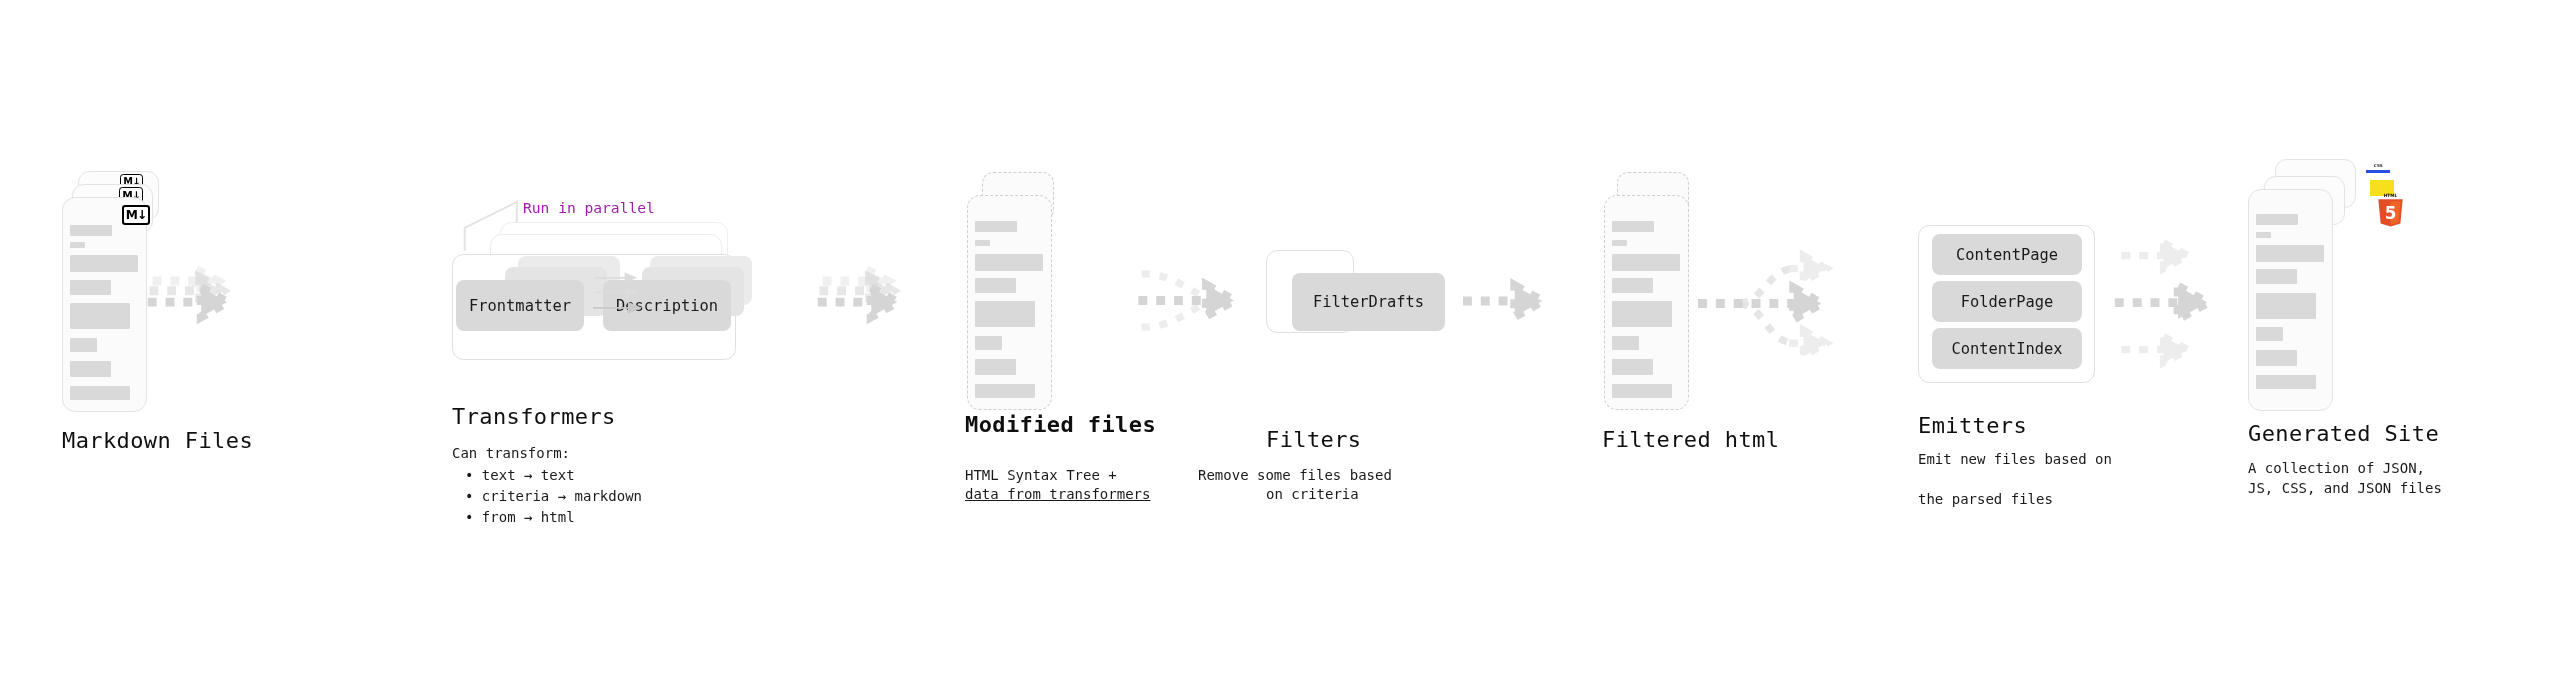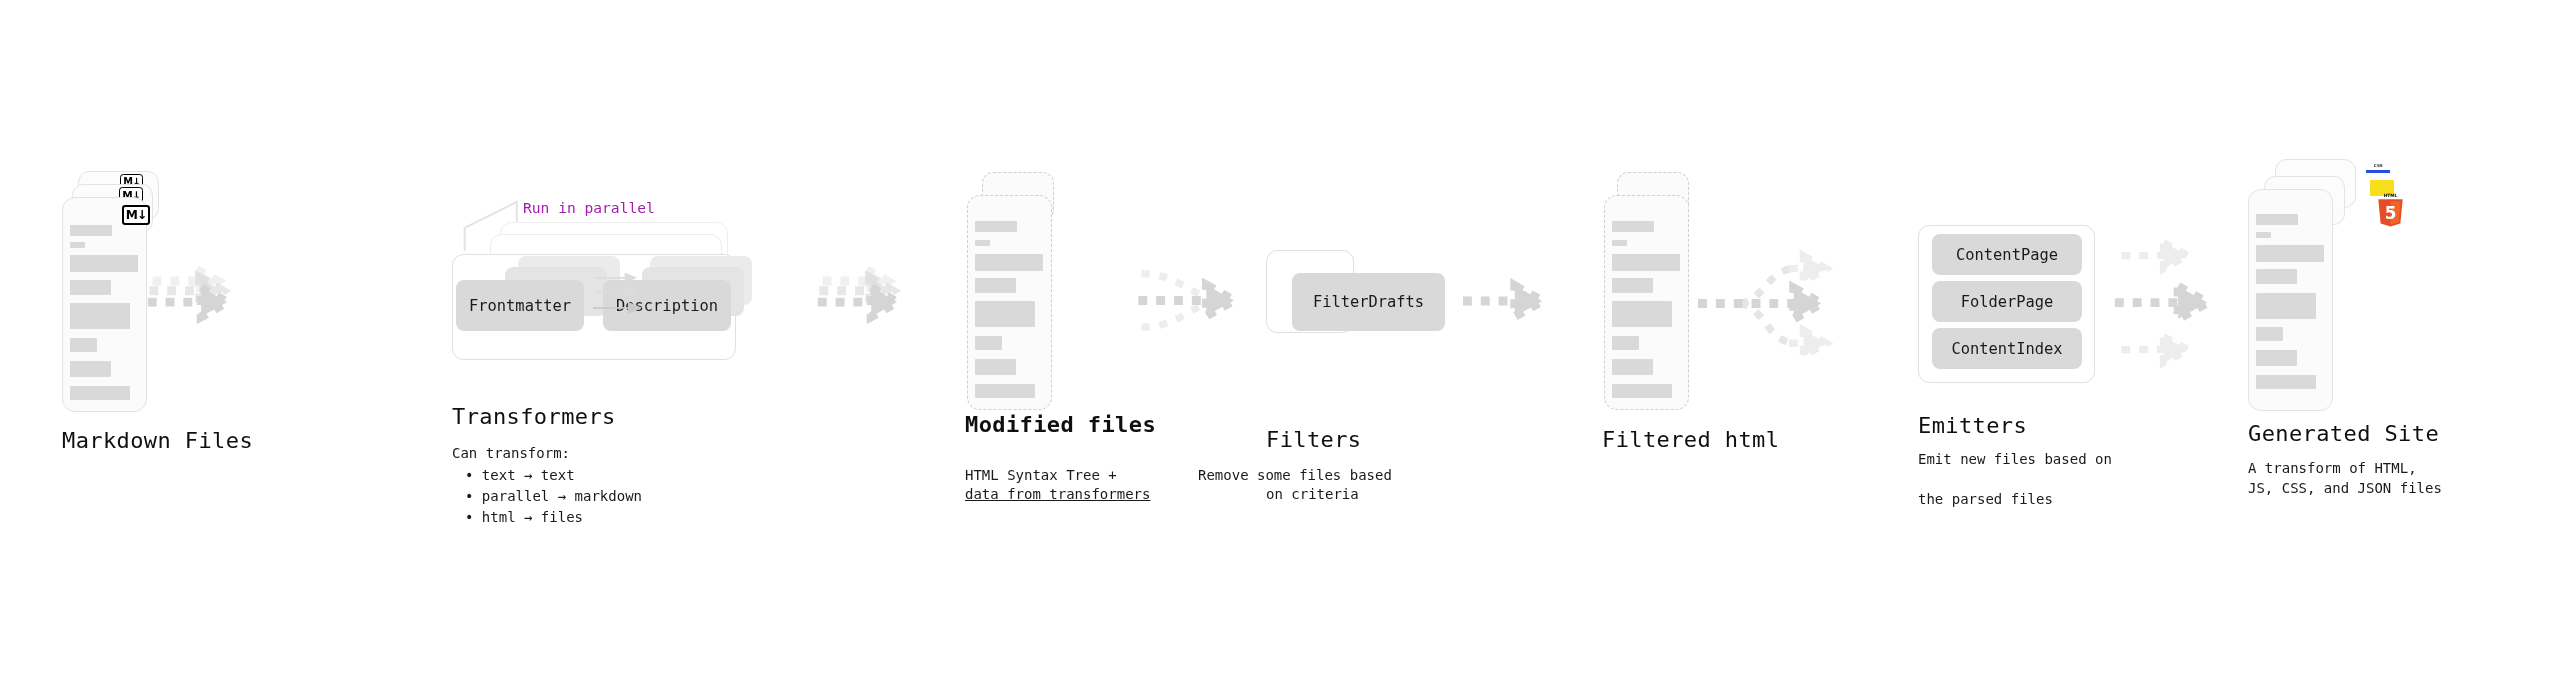--- a/index.html
+++ b/index.html
@@ -160,22 +160,22 @@
       </g>
       <g stroke="#c9c9c9" stroke-width="2" fill="#c9c9c9">
         <line x1="0" y1="49" x2="46" y2="49"></line>
           <polygon points="44,43 58,49 44,55"></polygon>
       </g>
     </svg>
 
     <div class="title" style="left:223px; top:0; position:absolute; left:452px; top:404px;">Transformers</div>
     <div class="sub" style="left:452px; top:443px;">Can transform:</div>
     <div class="sub" style="left:465px; top:465px;">• text → text</div>
-    <div class="sub" style="left:465px; top:486px;">• parallel → markdown</div>
-    <div class="sub" style="left:465px; top:507px;">• html → files</div>
+    <div class="sub" style="left:465px; top:486px;">• criteria → markdown</div>
+    <div class="sub" style="left:465px; top:507px;">• from → html</div>
   </div>
 
   <svg style="left:821px; top:268px;" width="81" height="65" viewBox="0 0 100 80">
     <g stroke="#d5d5d5" stroke-width="11" stroke-dasharray="11 11" fill="#d5d5d5">
       <g opacity="0.35">
           <line x1="2" y1="16" x2="58" y2="16"></line>
           <polygon points="56,2 82,16 56,30"></polygon>
         </g>
       <g opacity="0.55">
           <line x1="-2" y1="28" x2="62" y2="28"></line>
@@ -312,18 +312,18 @@
     <div class="bar" style="left:2256px; top:214px; width:42px; height:11.4px;"></div>
     <div class="bar" style="left:2256px; top:232px; width:15.4px; height:5.7px;"></div>
     <div class="bar" style="left:2256px; top:245px; width:68px; height:17px;"></div>
     <div class="bar" style="left:2256px; top:269px; width:41px; height:15.4px;"></div>
     <div class="bar" style="left:2256px; top:293px; width:60px; height:26px;"></div>
     <div class="bar" style="left:2256px; top:327px; width:27px; height:14px;"></div>
     <div class="bar" style="left:2256px; top:350px; width:41px; height:16.3px;"></div>
     <div class="bar" style="left:2256px; top:375px; width:60px; height:14px;"></div>
 
     <div class="title" style="left:2248px; top:421px;">Generated Site</div>
-    <div class="sub" style="left:2248px; top:458px;">A transform of HTML,</div>
+    <div class="sub" style="left:2248px; top:458px;">A collection of JSON,</div>
     <div class="sub" style="left:2248px; top:478px;">JS, CSS, and JSON files</div>
   </div>
 
 </div>
 
 
 </body></html>

